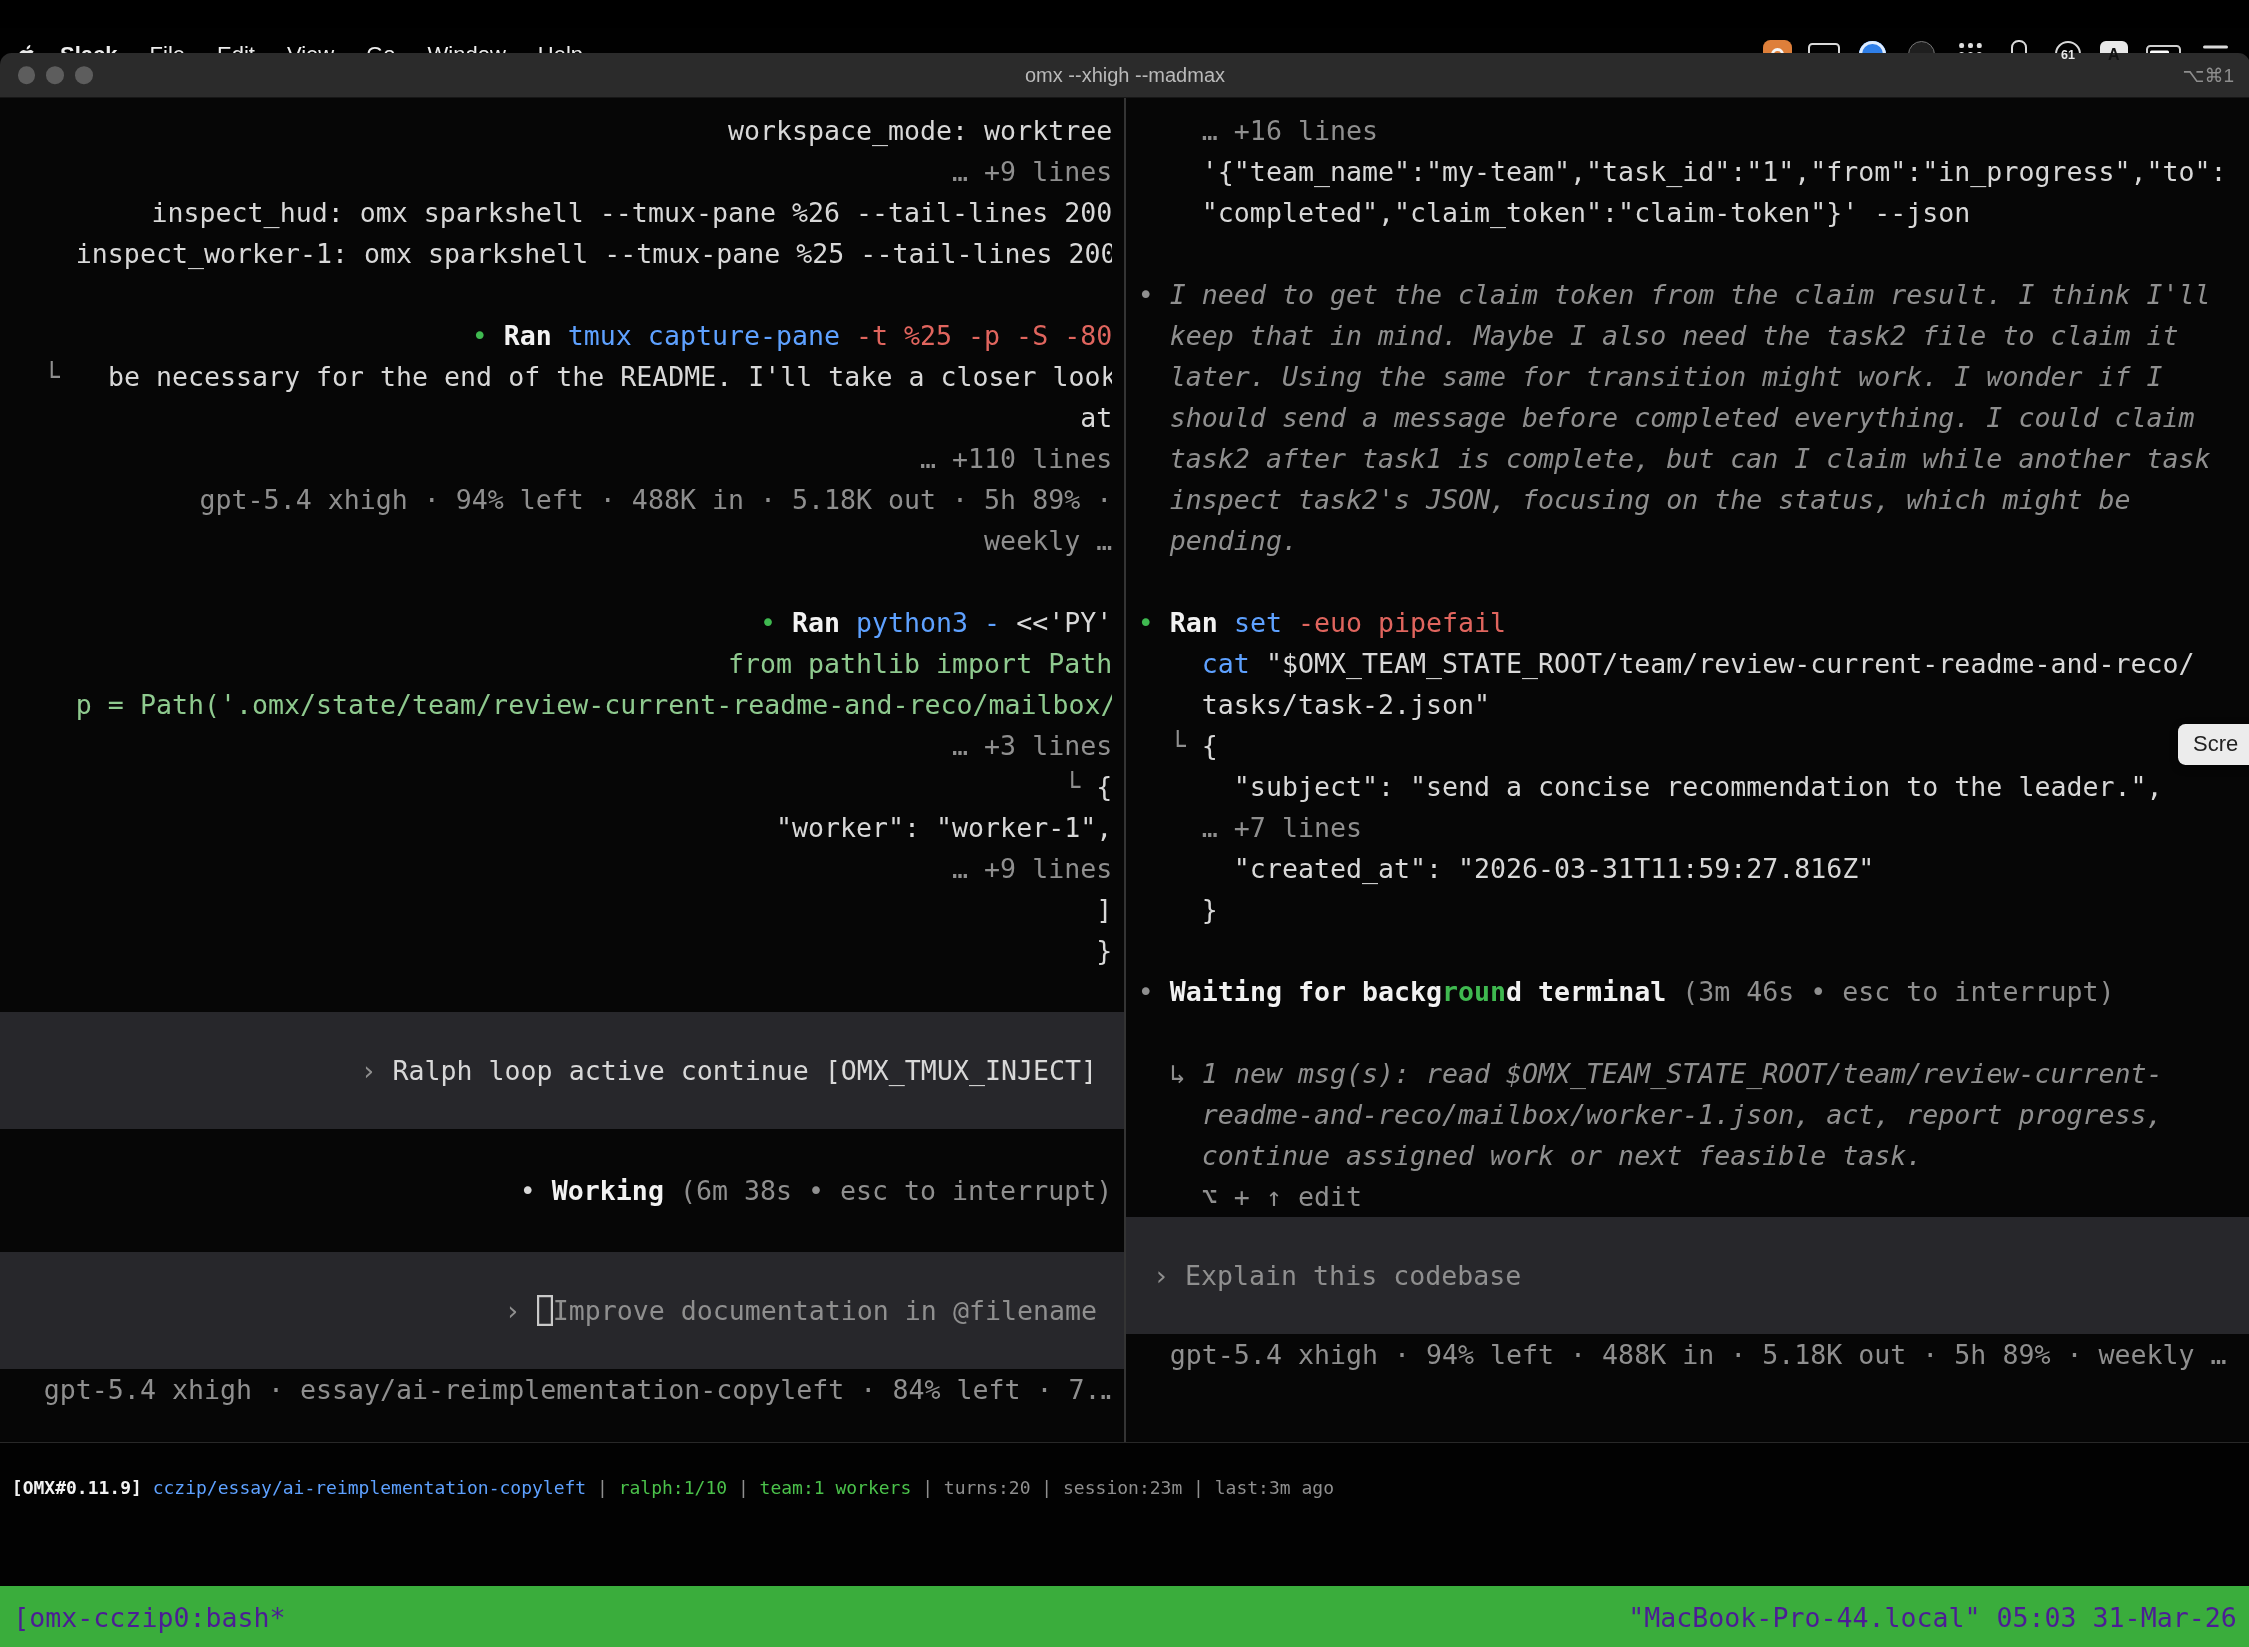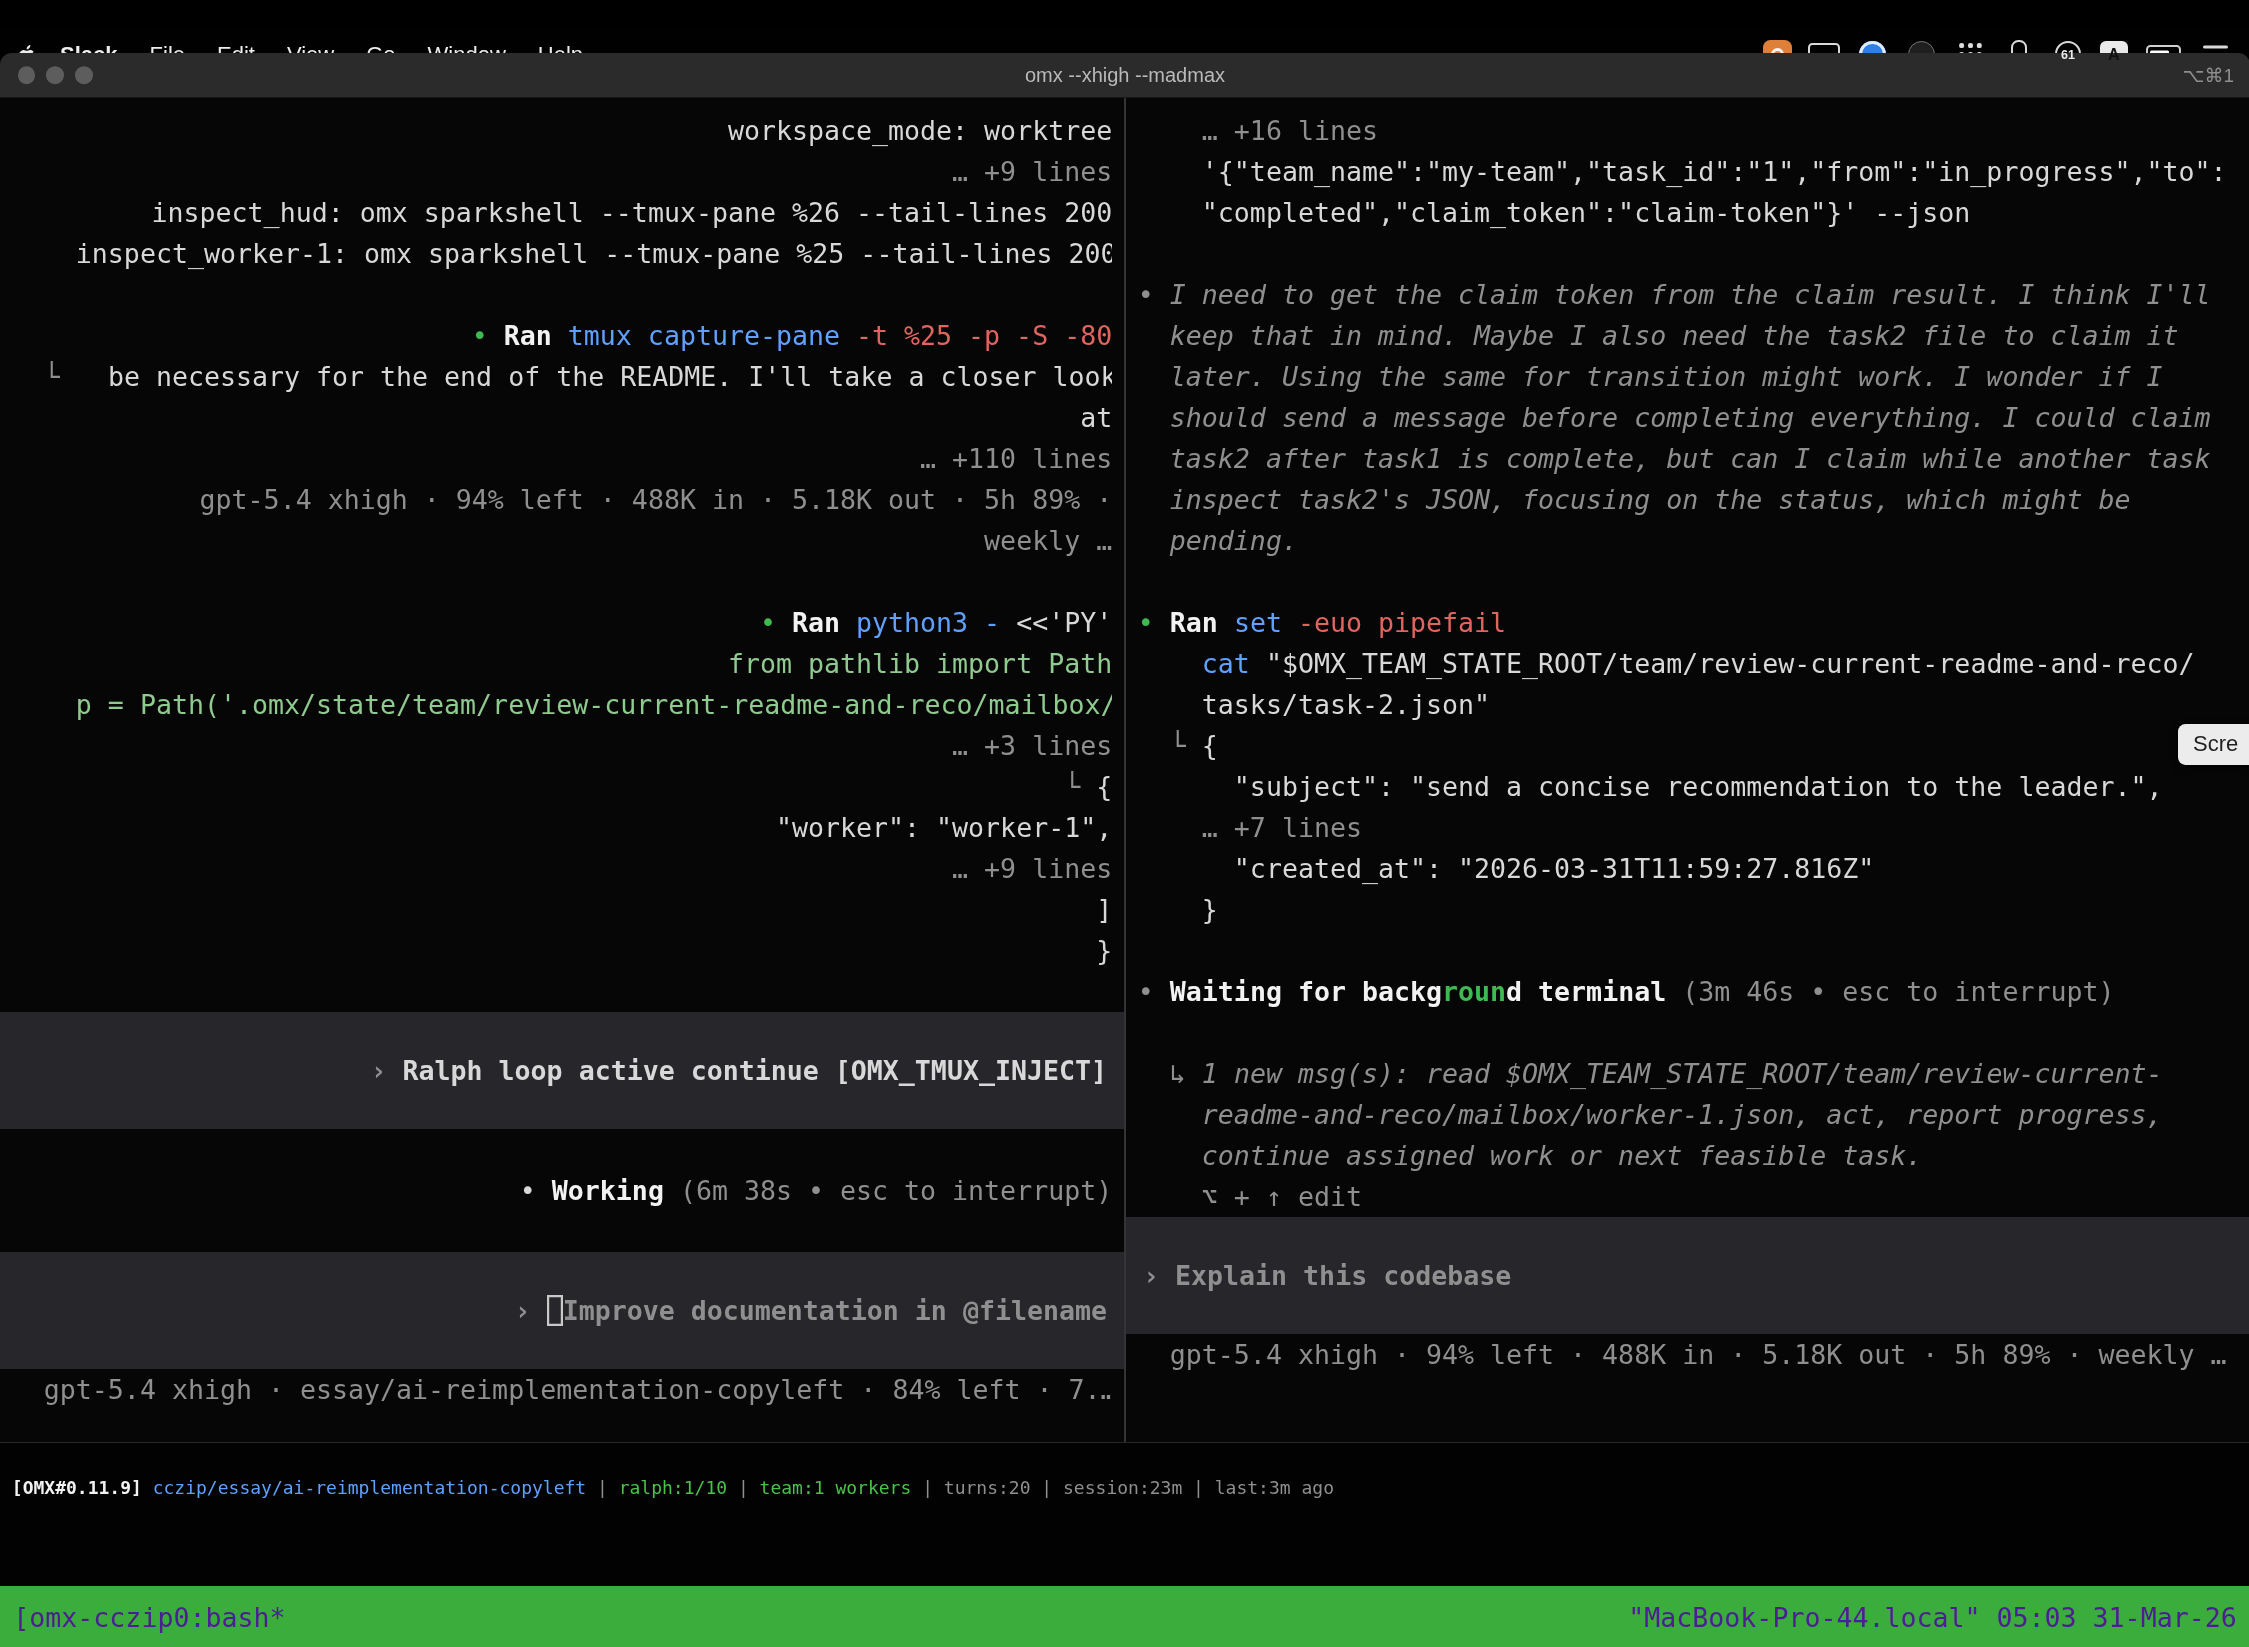--- a/index.html
+++ b/index.html
@@ -49,21 +49,21 @@
   .win-shortcut{position:absolute;right:16px;top:50%;transform:translateY(-50%);color:#8e8e8e;font-size:19px;}
 
   
   .term{position:relative;height:1344px;background:var(--termbg);
         font-family:"DejaVu Sans Mono","Liberation Mono",monospace;font-size:26.6px;}
   .pane{position:absolute;top:0;bottom:0;overflow:hidden;padding:11.8px 11.8px 0;box-sizing:border-box;}
   .pane-left{left:0;width:1124px;text-align:right;}
   .pane-right{left:1126px;right:0;}
   .vdivider{position:absolute;top:0;bottom:0;left:1124px;width:1.5px;background:#343434;}
   .tline{height:41px;line-height:41px;white-space:pre;overflow:hidden;}
-  .tbox{margin:0 -11.8px;padding:38px 17px;background:var(--boxbg);font-weight:bold;}
+  .tbox{margin:0 -11.8px;padding:38px 27px;background:var(--boxbg);}
   .seg.fg{color:var(--fg);}
   .seg.dim{color:var(--dim);}
   .seg.bold{color:#f2f2f2;font-weight:700;}
   .seg.blue{color:var(--blue);}
   .seg.red{color:var(--red);}
   .seg.code{color:var(--codegreen);}
   .seg.green{color:var(--green);}
   .seg.sgreen{color:var(--statusgreen);}
   .seg.it{color:var(--dim);font-style:italic;}
   .seg.shim{color:var(--green);font-weight:700;}
@@ -164,21 +164,21 @@
         </div>
       <div class="vdivider" data-name="pane-divider"></div>
       <div id="pane-right" class="pane pane-right" data-name="terminal-pane-right">
           <div class="tline" data-name="terminal-line"><span class="seg dim" data-name="text-segment">    … +16 lines</span></div>
           <div class="tline" data-name="terminal-line"><span class="seg fg" data-name="text-segment">    '{"team_name":"my-team","task_id":"1","from":"in_progress","to":</span></div>
           <div class="tline" data-name="terminal-line"><span class="seg fg" data-name="text-segment">    "completed","claim_token":"claim-token"}' --json</span></div>
           <div class="tline" data-name="terminal-line"></div>
           <div class="tline" data-name="terminal-line"><span class="seg dim" data-name="text-segment">•</span><span class="seg fg" data-name="text-segment"> </span><span class="seg it" data-name="text-segment">I need to get the claim token from the claim result. I think I'll</span></div>
           <div class="tline" data-name="terminal-line"><span class="seg it" data-name="text-segment">  keep that in mind. Maybe I also need the task2 file to claim it</span></div>
           <div class="tline" data-name="terminal-line"><span class="seg it" data-name="text-segment">  later. Using the same for transition might work. I wonder if I</span></div>
-          <div class="tline" data-name="terminal-line"><span class="seg it" data-name="text-segment">  should send a message before completing everything. I could claim</span></div>
+          <div class="tline" data-name="terminal-line"><span class="seg it" data-name="text-segment">  should send a message before completed everything. I could claim</span></div>
           <div class="tline" data-name="terminal-line"><span class="seg it" data-name="text-segment">  task2 after task1 is complete, but can I claim while another task</span></div>
           <div class="tline" data-name="terminal-line"><span class="seg it" data-name="text-segment">  inspect task2's JSON, focusing on the status, which might be</span></div>
           <div class="tline" data-name="terminal-line"><span class="seg it" data-name="text-segment">  pending.</span></div>
           <div class="tline" data-name="terminal-line"></div>
           <div class="tline" data-name="terminal-line"><span class="seg green" data-name="text-segment">•</span><span class="seg fg" data-name="text-segment"> </span><span class="seg bold" data-name="text-segment">Ran</span><span class="seg fg" data-name="text-segment"> </span><span class="seg blue" data-name="text-segment">set</span><span class="seg fg" data-name="text-segment"> </span><span class="seg red" data-name="text-segment">-euo pipefail</span></div>
           <div class="tline" data-name="terminal-line"><span class="seg fg" data-name="text-segment">    </span><span class="seg blue" data-name="text-segment">cat</span><span class="seg fg" data-name="text-segment"> "$OMX_TEAM_STATE_ROOT/team/review-current-readme-and-reco/</span></div>
           <div class="tline" data-name="terminal-line"><span class="seg fg" data-name="text-segment">    tasks/task-2.json"</span></div>
           <div class="tline" data-name="terminal-line"><span class="seg dim" data-name="text-segment">  └</span><span class="seg fg" data-name="text-segment"> {</span></div>
           <div class="tline" data-name="terminal-line"><span class="seg fg" data-name="text-segment">      "subject": "send a concise recommendation to the leader.",</span></div>
           <div class="tline" data-name="terminal-line"><span class="seg dim" data-name="text-segment">    … +7 lines</span></div>

